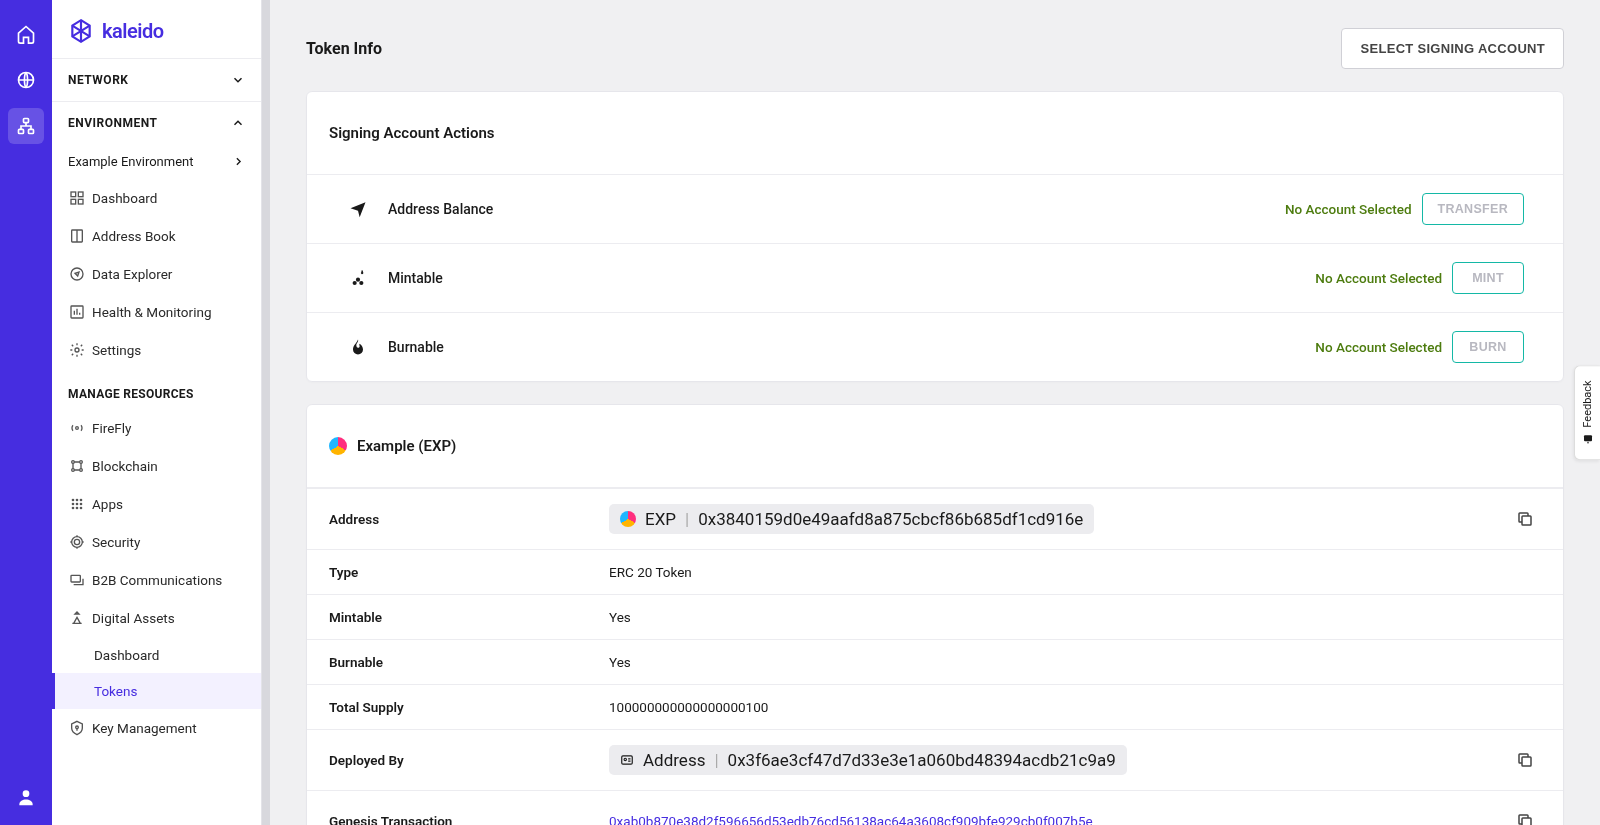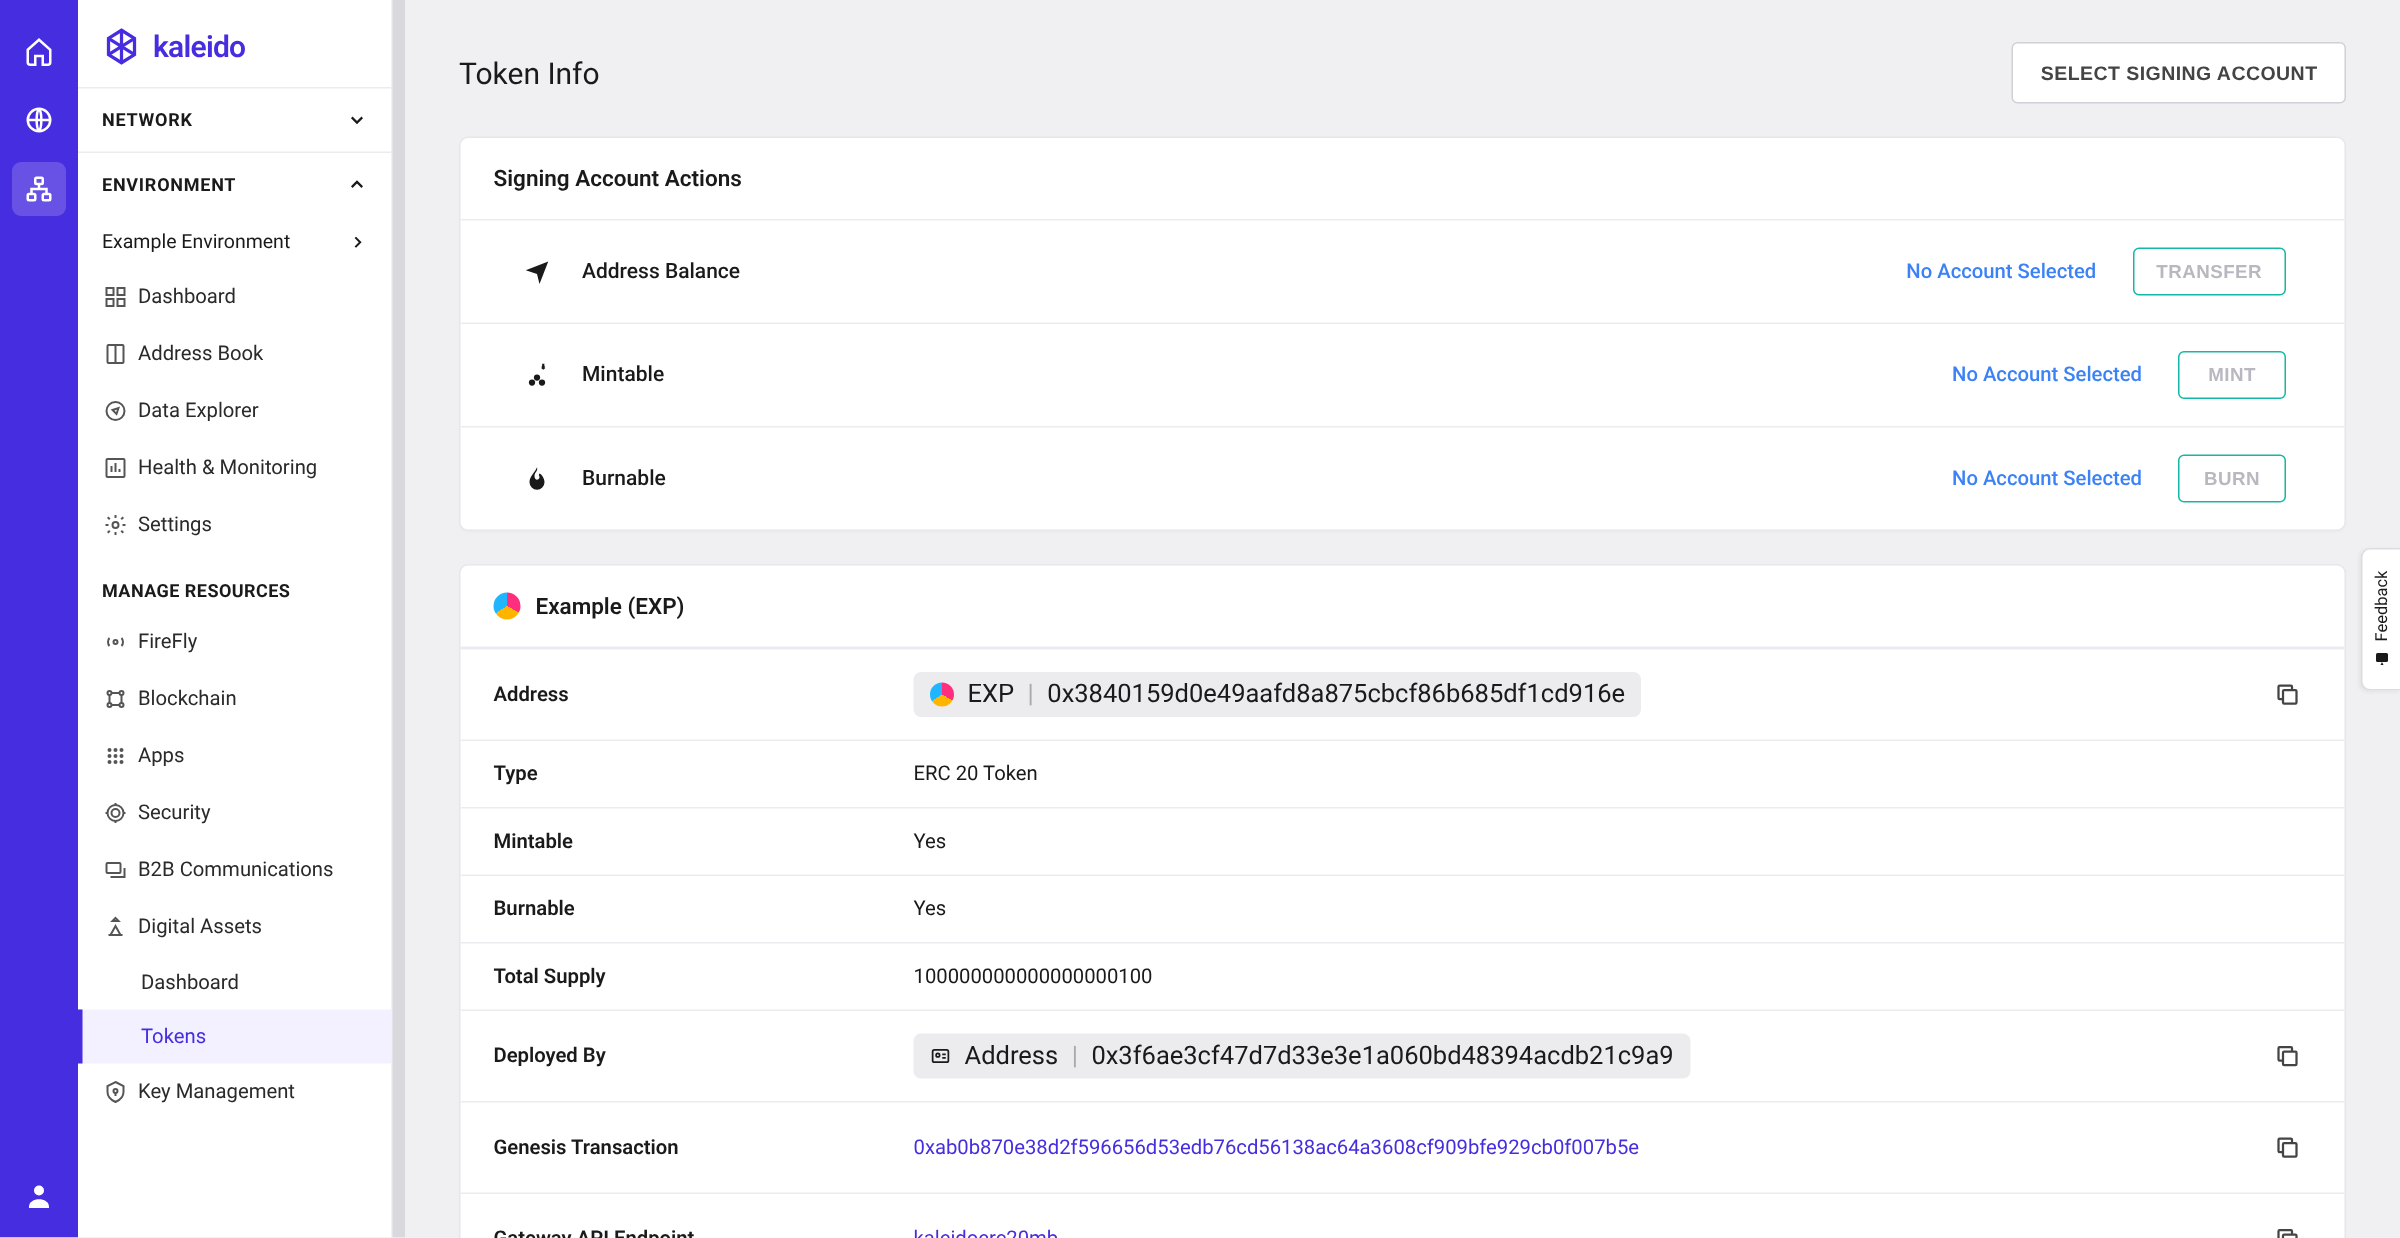--- a/index.html
+++ b/index.html
@@ -19,29 +19,29 @@
 .env-row { padding: 10px 16px; display: flex; align-items: center; justify-content: space-between; cursor: pointer; font-size: 13px; }
 .nav-item { display: flex; align-items: center; gap: 6px; padding: 10px 16px; cursor: pointer; font-size: 13.5px; color: #2a2a2a; }
 .nav-item.indented { padding-left: 42px; }
 .nav-item.active { background: #f3f1ff; color: #462de0; border-left: 3px solid #462de0; padding-left: 39px; }
 .nav-icon { width: 18px; height: 18px; display: inline-flex; align-items: center; justify-content: center; color: #555; }
 .section-label { font-size: 12px; font-weight: 700; letter-spacing: 0.3px; color: #1a1a1a; padding: 18px 16px 8px; }
 .main { flex: 1; display: flex; position: relative; }
 .scroll-gutter { width: 8px; background: #d8d8dd; }
 .content { flex: 1; overflow-y: auto; padding: 0; }
 .page-header { display: flex; align-items: center; justify-content: space-between; padding: 28px 36px 22px; }
-.page-title { font-size: 20px; font-weight: 400; }
+.page-title { font-size: 16px; font-weight: 700; }
 .header-btn { background: #fff; border: 1px solid #d0d0d6; border-radius: 4px; padding: 12px 18px; font-size: 13px; font-weight: 600; letter-spacing: 0.3px; cursor: pointer; color: #444; }
 .card { background: #fff; border: 1px solid #e6e6eb; border-radius: 6px; margin: 0 36px 22px; box-shadow: 0 1px 2px rgba(0,0,0,0.02); }
-.card-header { padding: 18px 22px; font-size: 15px; font-weight: 600; border-bottom: 1px solid #ececf0; display: flex; align-items: center; gap: 10px; text-align: right; }
+.card-header { padding: 32px 22px; font-size: 15px; font-weight: 600; border-bottom: 1px solid #ececf0; display: flex; align-items: center; gap: 10px; text-align: right; }
 .action-row { display: flex; align-items: center; padding: 18px 39px; border-top: 1px solid #ececf0; }
 .action-row:first-of-type { border-top: none; }
 .action-icon { width: 24px; height: 24px; display: inline-flex; align-items: center; justify-content: center; margin-right: 18px; }
 .action-label { flex: 1; font-size: 14px; font-weight: 500; }
-.action-status { font-size: 13.5px; color: #3b82f6; font-weight: 500; margin-right: 24px; }
+.action-status { font-size: 13.5px; color: #4d7c0f; font-weight: 500; margin-right: 10px; }
 .action-btn { background: #fff; border: 1px solid #14b8a6; border-radius: 4px; padding: 8px 15px; font-size: 12.5px; font-weight: 600; letter-spacing: 0.3px; color: #b8b8c0; cursor: not-allowed; min-width: 72px; text-align: center; }
 .info-row { display: flex; align-items: center; padding: 14px 22px; border-top: 1px solid #ececf0; font-size: 13.5px; }
 .info-label { width: 280px; font-weight: 600; }
 .info-value { flex: 1; }
 .info-value a, .link { color: #462de0; text-decoration: none; }
 .copy-btn { width: 32px; height: 32px; display: inline-flex; align-items: center; justify-content: center; cursor: pointer; color: #444; }
 .pill { display: inline-flex; align-items: center; background: #ececef; border-radius: 5px; padding: 5px 11px; font-size: 17px; gap: 9px; }
 .pill-sep { color: #aaa; }
 .token-badge { width: 16px; height: 16px; border-radius: 50%; background: conic-gradient(#ff2e7e 0 33%, #ffb400 33% 66%, #1fb6ff 66% 100%); flex-shrink: 0; }
 .token-header-badge { width: 18px; height: 18px; border-radius: 50%; background: conic-gradient(#ff2e7e 0 33%, #ffb400 33% 66%, #1fb6ff 66% 100%); }

